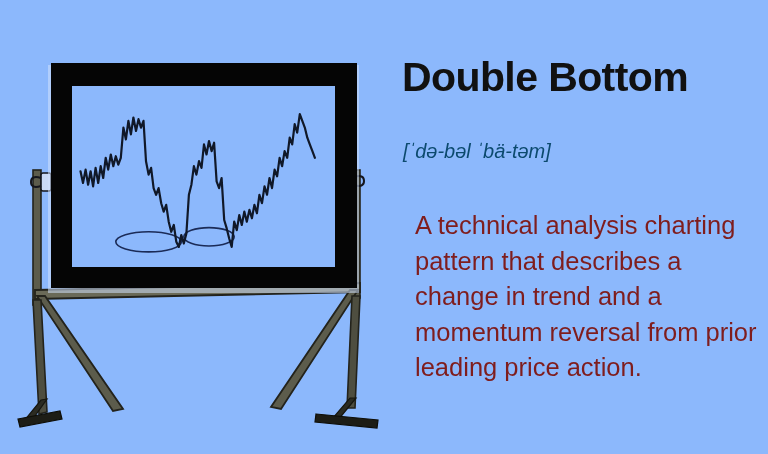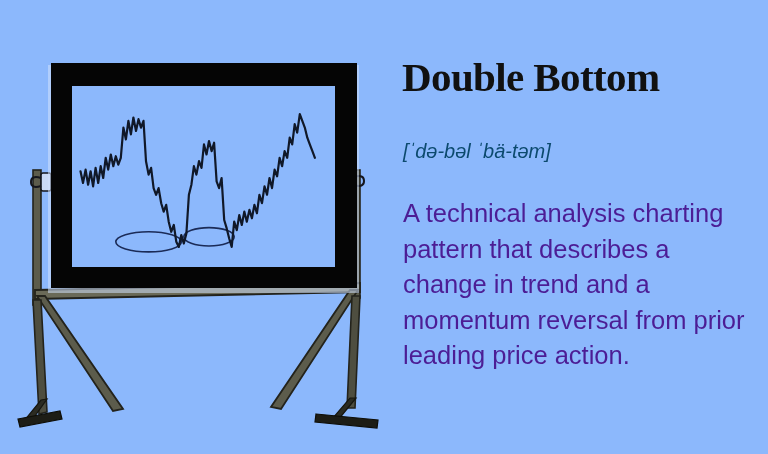--- a/index.html
+++ b/index.html
@@ -47,42 +47,41 @@
     position: absolute;
     left: 4px;
     top: 54px;
     margin: 0;
     font-size: 41px;
     line-height: 46px;
     font-weight: bold;
     color: #111111;
     letter-spacing: -0.6px;
     white-space: nowrap;
-    font-family: Liberation Serif, serif;
   }
   .pronunciation {
     position: absolute;
     left: 5px;
     top: 138px;
     margin: 0;
     font-size: 20px;
     line-height: 26px;
     font-style: italic;
     color: #0c4a6e;
     white-space: nowrap;
   }
   .definition {
     position: absolute;
     left: 5px;
     top: 196px;
     width: 350px;
-    margin: 0;
+    margin: 12px;
     font-size: 25.5px;
     line-height: 35.5px;
-    color: #4c1d95;
+    color: #7f1d1d;
   }
 </style>
 </head>
 <body>
 
 <div id="canvas">
 
   <div id="illustration">
     <svg viewBox="0 0 395 454" xmlns="http://www.w3.org/2000/svg" aria-hidden="true">
       <defs>

